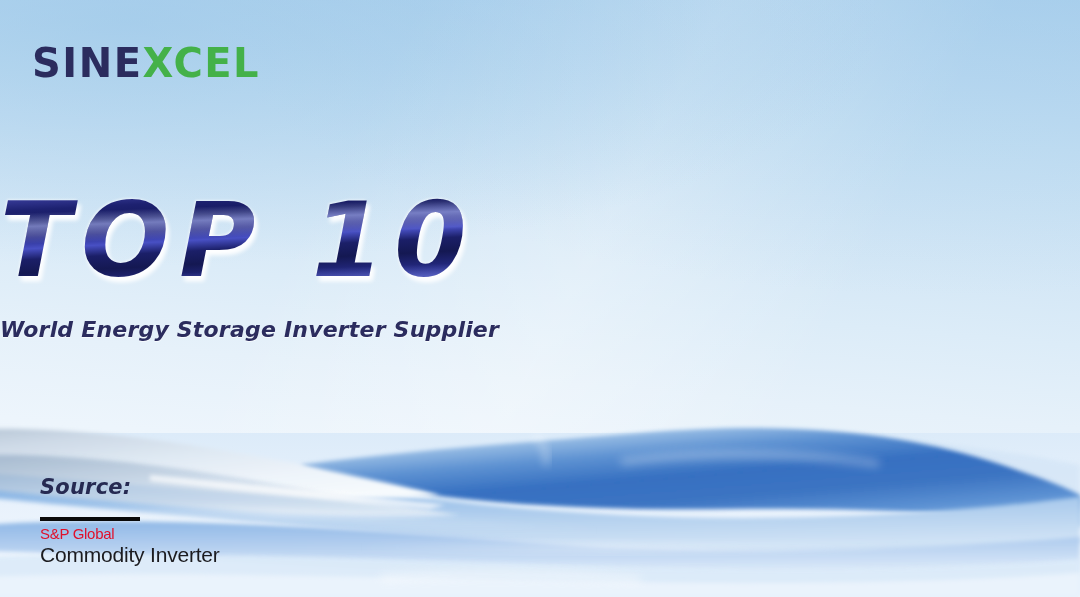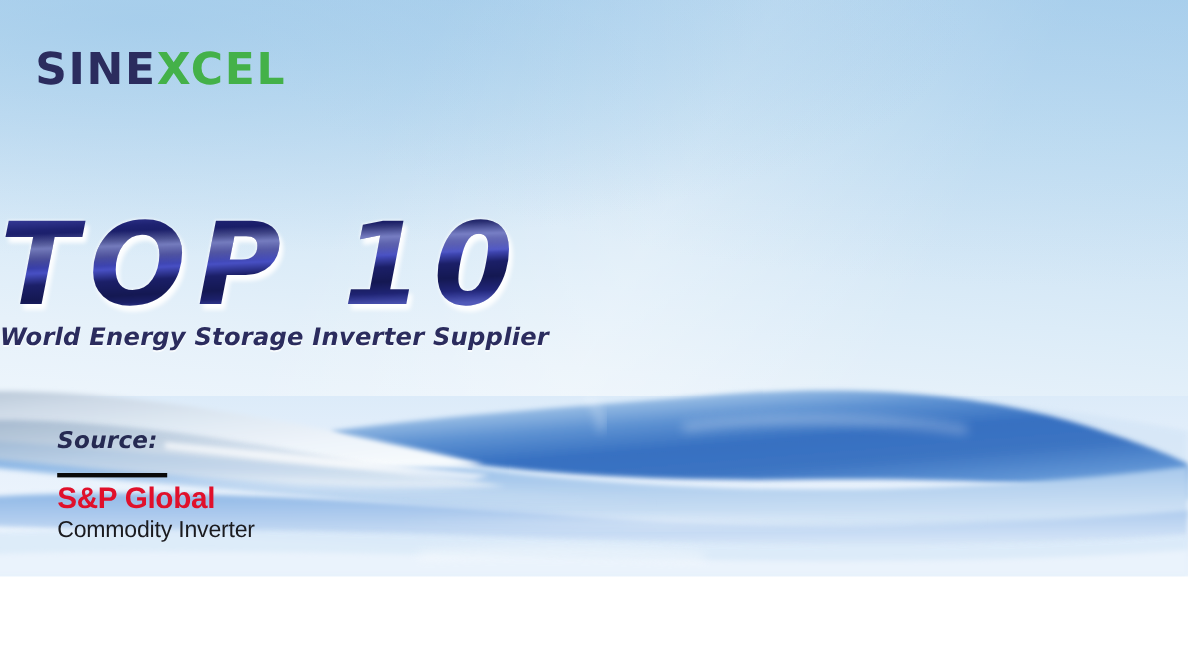--- a/index.html
+++ b/index.html
@@ -6,21 +6,21 @@
   * { margin:0; padding:0; box-sizing:border-box; }
   html, body {
     width:1080px; height:597px;
     overflow:hidden;
     background:#ffffff;
     font-family:"Liberation Sans", sans-serif;
   }
 
   .poster {
     position:relative;
-    width:1080px; height:524px;
+    width:1080px; height:597px;
     overflow:hidden;
     background:linear-gradient(185deg,
         #a9cfec 0%,
         #b5d6ef 10%,
         #c2def2 22%,
         #d0e5f5 36%,
         #dcecf8 50%,
         #e6f1fa 62%,
         #edf5fc 74%,
         #f2f8fd 86%,
@@ -112,55 +112,56 @@
       rgba(150,165,255,.32) 83%,
       rgba(255,255,255,0)   92%);
     -webkit-background-clip:text;
     background-clip:text;
     color:transparent;
     -webkit-text-fill-color:transparent;
     pointer-events:none;
   }
 
   .subtitle {
+    margin-top:22px;
     font-family:"DejaVu Sans", sans-serif;
     font-size:22px;
     font-weight:700;
     font-style:italic;
     letter-spacing:.2px;
     color:#2b2c5e;
     text-shadow:0 1px 0 rgba(255,255,255,.65);
   }
 
   
   .source-block {
     position:absolute;
-    left:52px;
+    left:40px;
     bottom:29px;
     width:330px;
   }
   .source-label {
     font-family:"DejaVu Sans", sans-serif;
     font-size:21px;
     font-weight:700;
     font-style:italic;
     color:#262a52;
     letter-spacing:.2px;
     margin-bottom:18px;
   }
   .sp-rule {
     width:100px;
     height:4px;
     background:#0a0a0a;
     margin-bottom:4px;
   }
   .sp-global {
     font-family:"Liberation Sans", sans-serif;
-    font-size:27px;
-    font-weight:700;
+    font-size:15px;
+    font-weight:400;
     color:#e0102b;
     letter-spacing:-.3px;
     line-height:1.18;
   }
   .sp-insights {
     font-family:"Liberation Sans", sans-serif;
     font-size:21px;
     font-weight:400;
     color:#1b1b1f;
     letter-spacing:-.2px;

